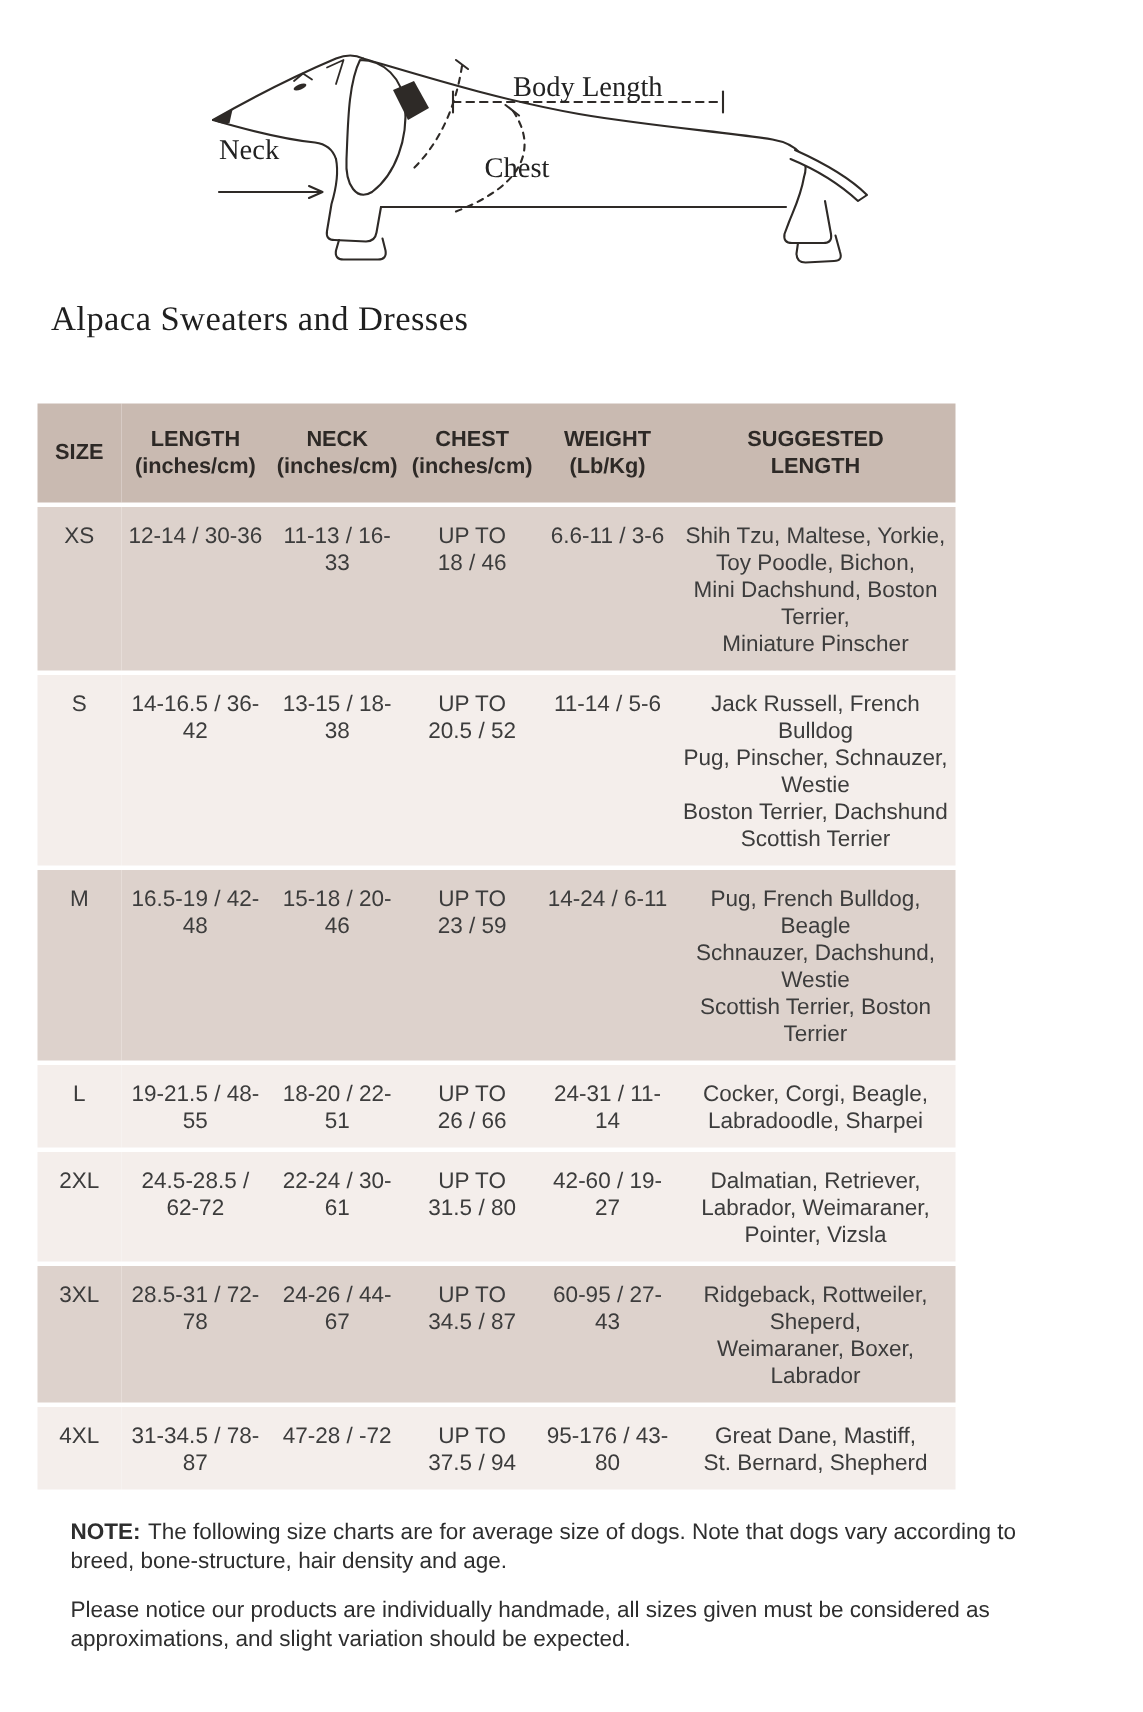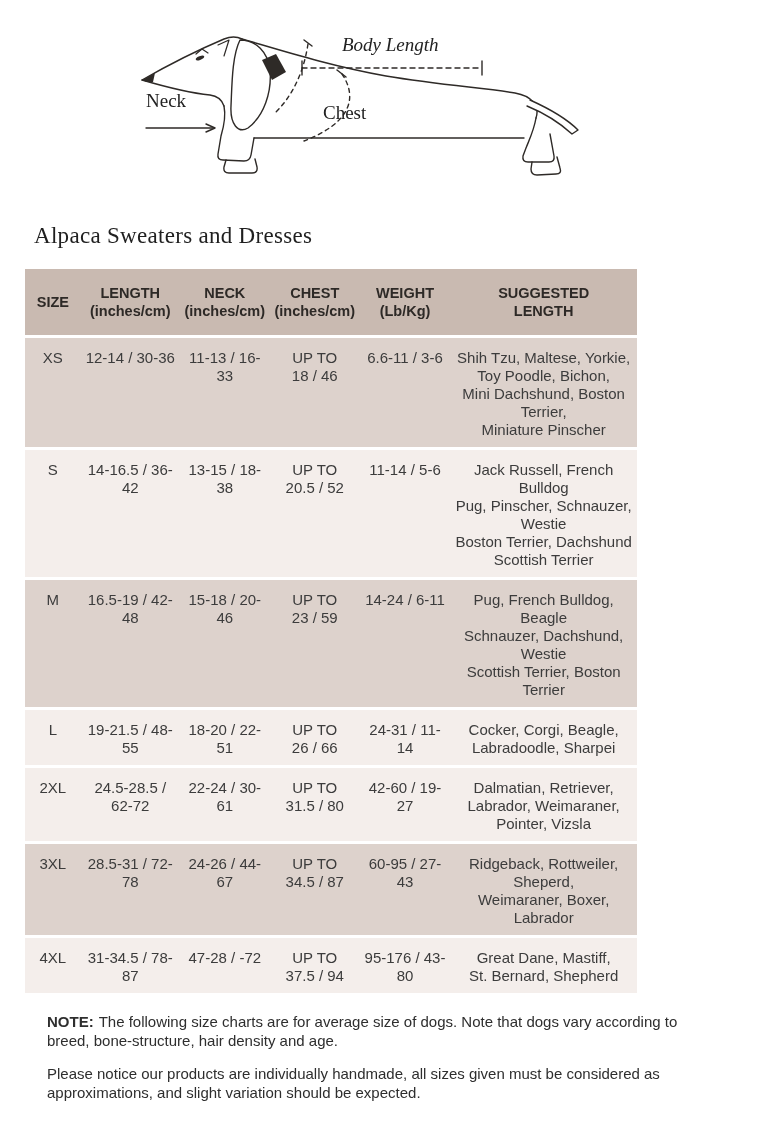--- a/index.html
+++ b/index.html
@@ -21,28 +21,28 @@
     height: 150px;
   }
   .figure svg { position: absolute; left: 0; top: 0; }
   .fig-label {
     position: absolute;
     font-family: "Liberation Serif", serif;
     font-size: 19px;
     color: #222222;
     white-space: nowrap;
   }
-  .fig-label.body-length { left: 212px; top: 6px; font-style: italic; }
+  .fig-label.body-length { left: 212px; top: 20px; }
   .fig-label.neck        { left: 16px;  top: 62px; }
   .fig-label.chest       { left: 193px; top: 74px; }
   
   .title {
     position: absolute;
     left: 34px;
-    top: 223px;
+    top: 200px;
     font-family: "Liberation Serif", serif;
     font-size: 23px;
     font-weight: 400;
     color: #1f1f1f;
     letter-spacing: 0.3px;
   }
   
   table.size-chart {
     position: absolute;
     left: 25px;

